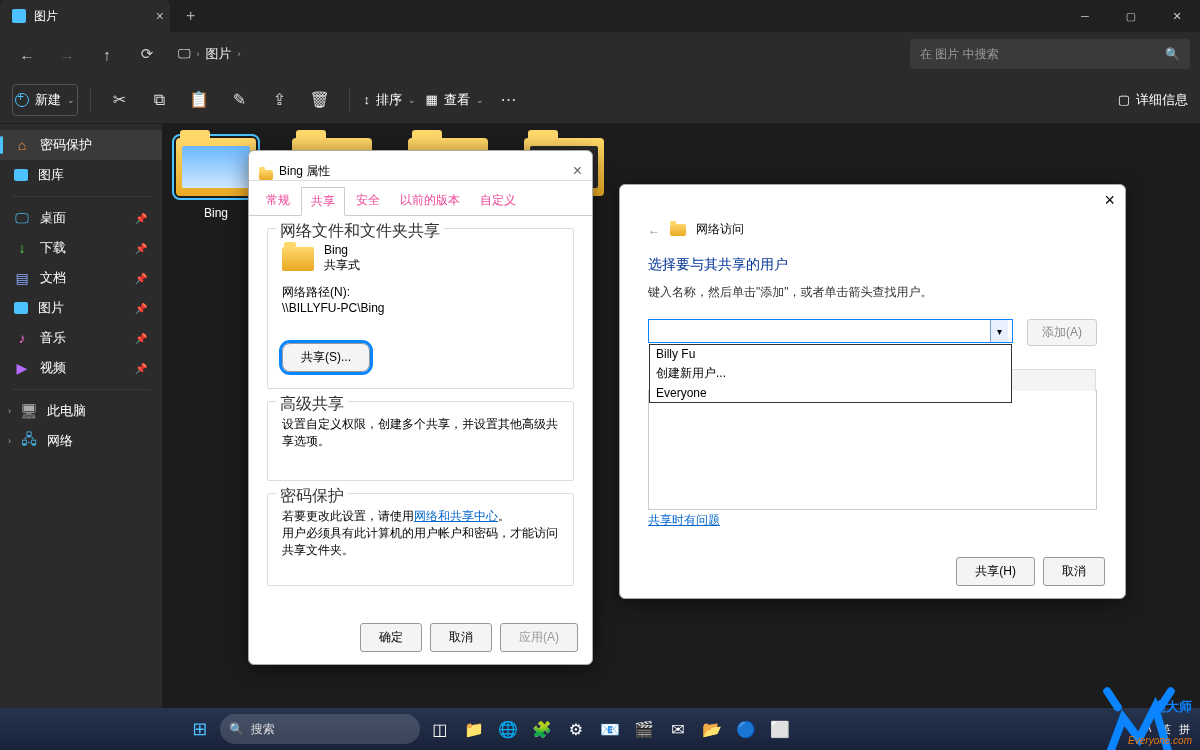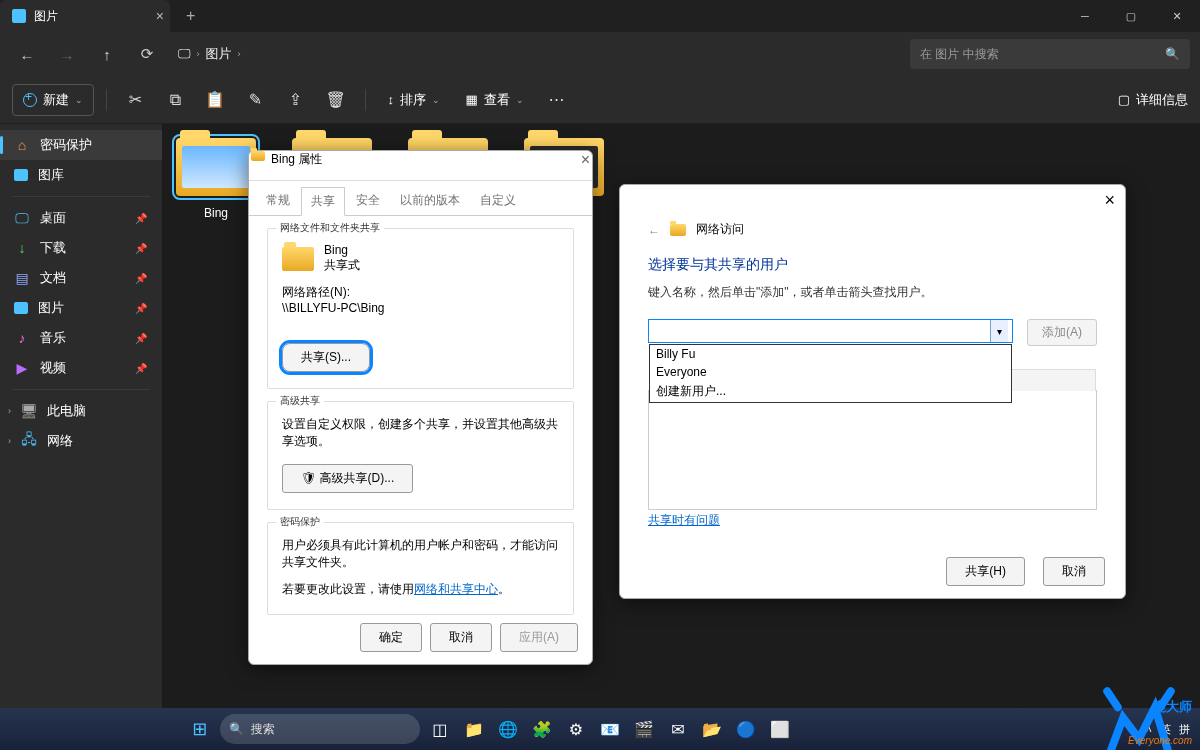--- a/index.html
+++ b/index.html
@@ -16,21 +16,21 @@
 
 .addrbar { height:44px; background:#2b2b2b; display:flex; align-items:center; padding:0 10px; gap:6px; }
 .nav-btn { width:34px; height:32px; display:flex; align-items:center; justify-content:center; color:#ccc; font-size:15px; border-radius:4px; }
 .nav-btn.dis { color:#666; }
 .crumb { display:flex; align-items:center; gap:6px; font-size:13px; color:#eee; margin-left:8px; }
 .searchbox { margin-left:auto; background:#3a3a3a; width:280px; height:30px; border-radius:4px; display:flex; align-items:center; padding:0 10px; font-size:12px; color:#999; }
 .searchbox .mag { margin-left:auto; }
 
 
 .toolbar { height:48px; background:#2b2b2b; display:flex; align-items:center; padding:0 12px; gap:6px; border-bottom:1px solid #202020; }
-.tbtn { padding:6px 10px; display:flex; align-items:center; gap:6px; color:#fff; font-size:13px; border-radius:4px; }
+.tbtn { padding:6px 2px; display:flex; align-items:center; gap:6px; color:#fff; font-size:13px; border-radius:4px; }
 .tbtn.new { border:1px solid #555; border-radius:4px; }
 .tbtn .plus-circle { width:14px; height:14px; border:1.5px solid #4cc2ff; border-radius:50%; position:relative; }
 .tbtn .plus-circle::before{content:"+"; position:absolute; top:-4px; left:1px; font-size:12px; color:#4cc2ff;}
 .tsep { width:1px; height:22px; background:#444; margin:0 6px; }
 .ticon { width:34px; height:34px; display:flex; align-items:center; justify-content:center; color:#ddd; font-size:16px; }
 .details { margin-left:auto; display:flex; align-items:center; gap:6px; font-size:13px; }
 
 
 .sidebar { position:absolute; top:124px; left:0; width:162px; bottom:26px; background:#2b2b2b; padding:6px 0; font-size:13px; }
 .sitem { padding:6px 14px; display:flex; align-items:center; gap:10px; position:relative; }
@@ -50,27 +50,27 @@
 .thumb .fold.sel { outline:2px solid #4cc2ff; outline-offset:2px;}
 .thumb .preview { position:absolute; left:6px; right:6px; top:8px; bottom:8px; background:linear-gradient(#6ab7ff,#cfe8ff); border-radius:2px;}
 .thumb .preview.dark { background:#2a2a2a;}
 
 
 .status { position:absolute; bottom:0; left:0; right:0; height:26px; background:#2b2b2b; display:flex; align-items:center; padding:0 12px; font-size:11px; color:#ccc; gap:8px;}
 
 
 .dialog { position:absolute; background:#fff; color:#000; border:1px solid #aaa; box-shadow:0 4px 20px rgba(0,0,0,.5); font-size:12px; }
 .props { left:248px; top:150px; width:345px; height:515px; border-radius:6px; }
-.dlg-title { height:30px; display:flex; align-items:flex-start; padding:0 2px; gap:6px; border-bottom:1px solid #ddd;}
+.dlg-title { height:30px; display:flex; align-items:flex-end; padding:0 10px; gap:6px; border-bottom:1px solid #ddd;}
 .dlg-title .x { margin-left:auto; color:#666; font-size:16px; }
 .tabs { display:flex; padding:6px 8px 0; gap:2px; font-size:12px; border-bottom:1px solid #ccc;}
-.tabh { padding:5px 9px; color:#737373; }
+.tabh { padding:5px 9px; color:#ec4899; }
 .tabh.act { border:1px solid #ccc; border-bottom:1px solid #fff; margin-bottom:-1px; background:#fff;}
 .section { margin:12px 18px; border:1px solid #ddd; border-radius:2px; padding:14px 14px 16px; position:relative;}
-.section .leg { position:absolute; top:-8px; left:8px; background:#fff; padding:0 4px; font-size:10px; color:#333;}
+.section .leg { position:absolute; top:-8px; left:8px; background:#fff; padding:0 4px; font-size:16px; color:#333;}
 .fold-sm { width:32px; height:24px; background:linear-gradient(#ffd76a,#e8a923); border-radius:2px; position:relative; display:inline-block; margin-right:10px;}
 .fold-sm::before{content:"";position:absolute;top:-5px;left:2px;width:12px;height:6px;background:#ffd76a;border-radius:2px 2px 0 0;}
 .btn { border:1px solid #999; background:#f4f4f4; padding:5px 18px; border-radius:3px; font-size:12px; display:inline-block;}
 .btn.hl { outline:3px solid #0a84ff; outline-offset:0;border-radius:8px; }
 .dlg-footer { position:absolute; bottom:12px; right:14px; display:flex; gap:8px;}
 .link { color:#0066cc; text-decoration:underline; cursor:pointer;}
 
 
 .netdlg { left:619px; top:184px; width:507px; height:415px; border-radius:6px; }
 .netdlg .hdr { height:30px; display:flex; align-items:center; padding:0 10px;}
@@ -79,21 +79,21 @@
 .netdlg h3 { font-size:14px; color:#003399; font-weight:normal; margin:18px 0 10px;}
 .combo-wrap { display:flex; gap:14px; margin-top:18px; position:relative;}
 .combo { flex:1; height:24px; border:1px solid #0a84ff; display:flex; align-items:center; padding:0 4px; position:relative;}
 .combo input { border:none; outline:none; flex:1; font-size:12px; }
 .combo .dd { width:18px; text-align:center; border-left:1px solid #7a9fd4; background:#e8f0ff; height:100%; display:flex; align-items:center; justify-content:center; font-size:10px;}
 .dropdown { position:absolute; top:24px; left:0; right:0; border:1px solid #333; background:#fff; z-index:5;}
 .dropdown div { padding:2px 6px; font-size:12px;}
 .addbtn { border:1px solid #ccc; background:#f4f4f4; color:#888; padding:4px 14px; border-radius:3px; font-size:12px;}
 .listbox { margin-top:44px; height:120px; border:1px solid #ccc; background:#fff; position:relative;}
 .listbox .listhdr { position:absolute; top:-22px; left:0; right:0; height:22px; background:#f4f4f4; border:1px solid #ddd; border-bottom:none;}
-.net-footer { position:absolute; bottom:12px; right:20px; display:flex; gap:18px;}
+.net-footer { position:absolute; bottom:12px; right:20px; display:flex; gap:8px;}
 .taskbar-real { position:absolute; bottom:0; left:0; right:0; height:42px; display:flex; align-items:center; padding:0 10px;}
 .tb-center { margin:0 auto; display:flex; align-items:center; gap:6px;}
 .tbico { width:28px; height:28px; border-radius:4px; display:flex; align-items:center; justify-content:center;}
 .tb-search { width:200px; height:30px; background:rgba(255,255,255,.15); border-radius:15px; display:flex; align-items:center; padding:0 10px; font-size:12px; color:#ddd; gap:6px;}
 .tray { margin-left:auto; display:flex; align-items:center; gap:8px; font-size:11px; color:#fff;}
 
 
 .watermark { position:absolute; right:8px; bottom:4px; width:110px; height:60px; pointer-events:none;}
 .watermark .txt { color:#e8780f; font-size:10px; text-align:right; font-style:italic;}
 .watermark .cn { color:#0a84ff; font-size:13px; font-weight:bold; text-align:center;}
@@ -259,26 +259,25 @@
         <div>共享式</div>
       </div>
     </div>
     <div>网络路径(N):</div>
     <div style="margin-bottom:28px">\\BILLYFU-PC\Bing</div>
     <div class="btn hl">共享(S)...</div>
   </div>
   <div class="section">
     <div class="leg">高级共享</div>
     <div style="margin-bottom:14px">设置自定义权限，创建多个共享，并设置其他高级共享选项。</div>
-    <div class="btn"><span>🛡</span> <span>高级共享(D)...</span></div>
   </div>
   <div class="section">
     <div class="leg">密码保护</div>
+    <div><span>若要更改此设置，请使用</span><span class="link">网络和共享中心</span><span>。</span></div>
     <div style="margin-bottom:10px">用户必须具有此计算机的用户帐户和密码，才能访问共享文件夹。</div>
-    <div><span>若要更改此设置，请使用</span><span class="link">网络和共享中心</span><span>。</span></div>
   </div>
   <div class="dlg-footer">
     <div class="btn">确定</div>
     <div class="btn">取消</div>
     <div class="btn" style="color:#999">应用(A)</div>
   </div>
 </div>
 
 <div class="dialog netdlg">
   <div class="hdr">
@@ -291,22 +290,22 @@
       <span>网络访问</span>
     </div>
     <h3>选择要与其共享的用户</h3>
     <div style="color:#333;font-size:12px">键入名称，然后单击"添加"，或者单击箭头查找用户。</div>
     <div class="combo-wrap">
       <div class="combo">
         <input type="text" style="">
         <div class="dd">▾</div>
         <div class="dropdown">
           <div>Billy Fu</div>
+          <div>创建新用户...</div>
           <div>Everyone</div>
-          <div>创建新用户...</div>
         </div>
       </div>
       <div class="addbtn">添加(A)</div>
     </div>
     <div class="listbox">
       <div class="listhdr"></div>
     </div>
     <div style="margin-top:2px"><span class="link">共享时有问题</span></div>
   </div>
   <div class="net-footer">

